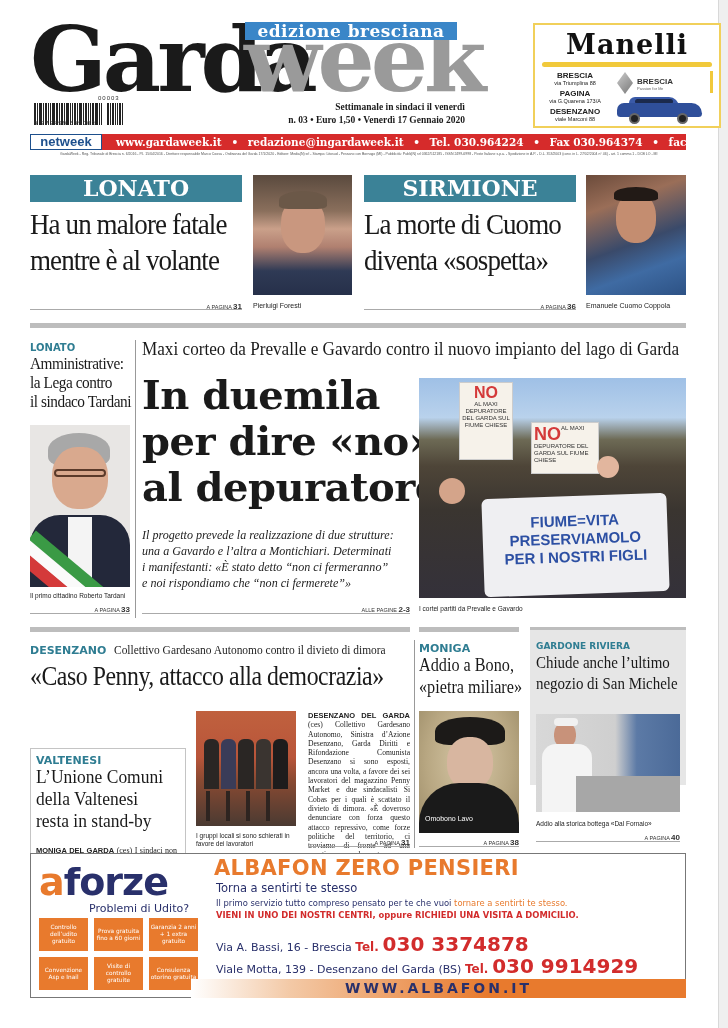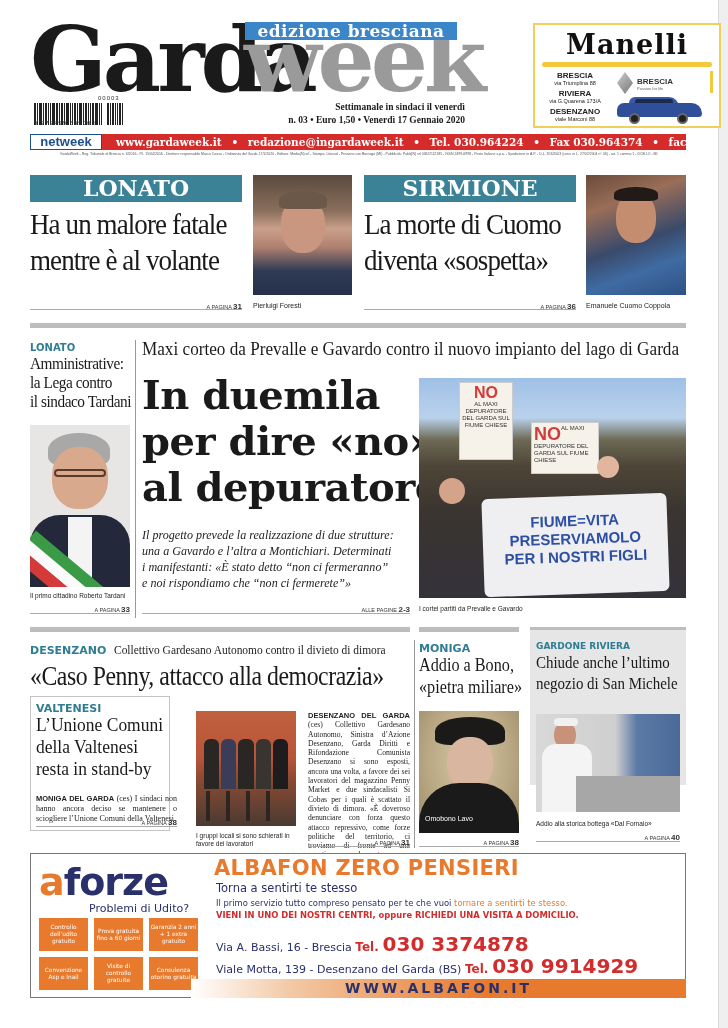--- a/index.html
+++ b/index.html
@@ -134,21 +134,21 @@
 
 <div class="abs mast-sub1">Settimanale in sindaci il venerdì</div>
 <div class="abs mast-sub2">n. 03 • Euro 1,50 • Venerdì 17 Gennaio 2020</div>
 
 <div class="abs manelli">
   <div class="manelli-name">Manelli</div>
   <div class="manelli-bar"></div>
   <div class="manelli-locs">
     <div class="manelli-loc-name">BRESCIA</div>
     <div class="manelli-loc-addr">via Triumplina 88</div>
-    <div class="manelli-loc-name">RIVIERA</div>
+    <div class="manelli-loc-name">PAGINA</div>
     <div class="manelli-loc-addr">via G.Quarena 173/A</div>
     <div class="manelli-loc-name">DESENZANO</div>
     <div class="manelli-loc-addr">viale Marconi 88</div>
   </div>
   <div class="renault-logo"></div>
   <div class="renault-text">BRESCIA</div>
   <div class="renault-tag">Passion for life</div>
   <div class="renault-yellow"></div>
   <div class="car">
     <div class="car-top"></div>
@@ -249,21 +249,21 @@
 
 <div class="abs rule-thick" style="left:30px; top:627px; width:380px;"></div>
 <div class="abs rule-thick" style="left:419px; top:627px; width:100px;"></div>
 
 <div class="abs" style="left:30px; top:640px; white-space:nowrap;">
   <span class="small-kicker" style="font-size:11px;">DESENZANO</span>
   <span class="bottom-kicker-line" style="margin-left:4px; display:inline-block; transform:scaleX(0.88); transform-origin:left;">Collettivo Gardesano Autonomo contro il divieto di dimora</span>
 </div>
 <div class="abs bottom-head" style="left:30px; top:660px;">«Caso Penny, attacco alla democrazia»</div>
 
-<div class="abs box" style="left:30px; top:696px; width:140px; height:135px;text-decoration:underline;">
+<div class="abs box" style="left:30px; top:748px; width:156px; height:135px;text-decoration:underline;">
   <div class="small-kicker" style="position:absolute; left:5px; top:5px; font-size:11px;">VALTENESI</div>
   <div style="position:absolute; left:5px; top:17px; font-family:'Liberation Serif',serif; font-size:19px; line-height:22px; white-space:nowrap; transform:scaleX(0.92); transform-origin:left;">
     <div>L’Unione Comuni</div>
     <div>della Valtenesi</div>
     <div>resta in stand-by</div>
   </div>
   <div class="brief-body" style="position:absolute; left:5px; top:97px; width:141px;"><b>MONIGA DEL GARDA</b> <span>(ces)</span> <span>I sindaci non hanno ancora deciso se mantenere o sciogliere l’Unione Comuni della Valtenesi.</span></div>
   <div class="rule" style="position:absolute; left:5px; top:129px; width:141px;"></div>
   <div class="apagina" style="position:absolute; left:80px; top:121px; width:66px;"><span>A PAGINA</span> <b>38</b></div>
 </div>

